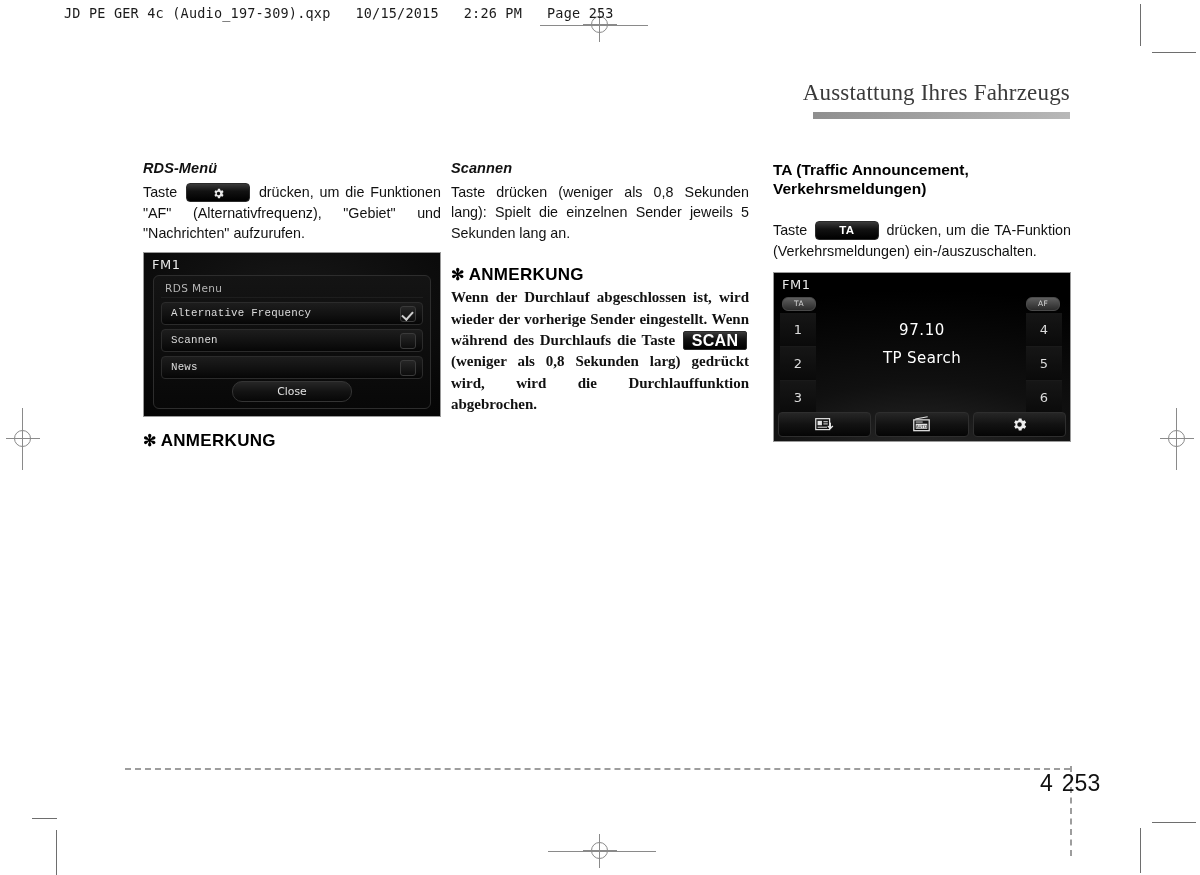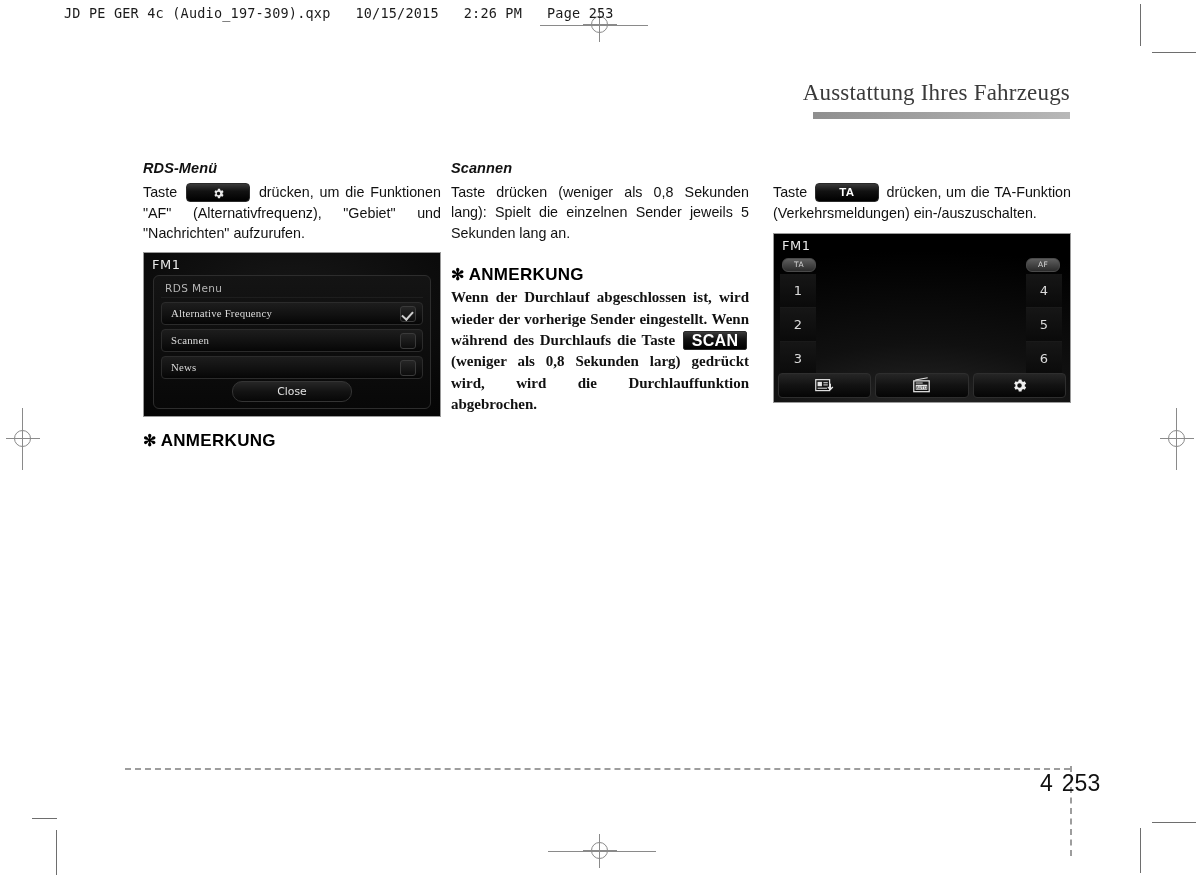--- a/index.html
+++ b/index.html
@@ -240,21 +240,21 @@
     border: 1px solid #2b2b2b;
     border-radius: 4px;
     background: linear-gradient(to bottom, #1d1d1d 0%, #111 55%, #060606 100%);
     box-sizing: border-box;
   }
   .rds-row .lbl {
     position: absolute;
     left: 9px;
     top: 4px;
     color: #dcdcdc;
-    font-family: Liberation Serif, serif;
+    font-family: Liberation Mono, monospace;
     font-size: 10.8px;
     letter-spacing: .2px;
   }
   .rds-chk {
     position: absolute;
     right: 6px;
     top: 3px;
     width: 16px;
     height: 16px;
     border: 1px solid #3a3a3a;
@@ -504,20 +504,24 @@
       <p class="note-body">
         <span>Wenn der Durchlauf abgeschlossen ist, wird wieder der vorherige Sender eingestellt. Wenn während des Durchlaufs die Taste</span>
         <span class="keybtn scan">SCAN</span>
         <span>(weniger als 0,8 Sekunden larg) gedrückt wird, wird die Durchlauffunktion abgebrochen.</span>
       </p>
     </div>
   </div>
 
   <div class="col col-3">
 
+    <div class="sec-head">
+      <span>TA (Traffic Announcement,</span><br>
+      <span>Verkehrsmeldungen)</span>
+    </div>
 
     <p class="body" style="margin-top:22px;">
       <span>Taste</span>
       <span class="keybtn ta">TA</span>
       <span>drücken, um die TA-Funktion (Verkehrsmeldungen) ein-/auszuschalten.</span>
     </p>
 
     <div class="hu hu-radio">
       <div class="hu-label">FM1</div>
 
@@ -529,20 +533,24 @@
         <div class="preset">2</div>
         <div class="preset">3</div>
       </div>
 
       <div class="preset-col right">
         <div class="preset">4</div>
         <div class="preset">5</div>
         <div class="preset">6</div>
       </div>
 
+      <div class="radio-center">
+        <div class="radio-freq">97.10</div>
+        <div class="radio-status">TP Search</div>
+      </div>
 
       <div class="radio-bottom">
         <div class="rb-btn">
           <svg width="19" height="17" viewBox="0 0 26 22">
             <rect x="1" y="3" width="19" height="15" fill="none" stroke="#e5e5e5" stroke-width="1.6"></rect>
             <rect x="3.5" y="6" width="6" height="6" fill="#e5e5e5"></rect>
             <rect x="11.5" y="6.5" width="6" height="1.4" fill="#e5e5e5"></rect>
             <rect x="11.5" y="9.5" width="6" height="1.4" fill="#e5e5e5"></rect>
             <rect x="3.5" y="14" width="13" height="1.4" fill="#e5e5e5"></rect>
             <path d="M21 9 v7 M18 13.5 l3 3 3-3" fill="none" stroke="#e5e5e5" stroke-width="1.8" stroke-linecap="round" stroke-linejoin="round"></path>

